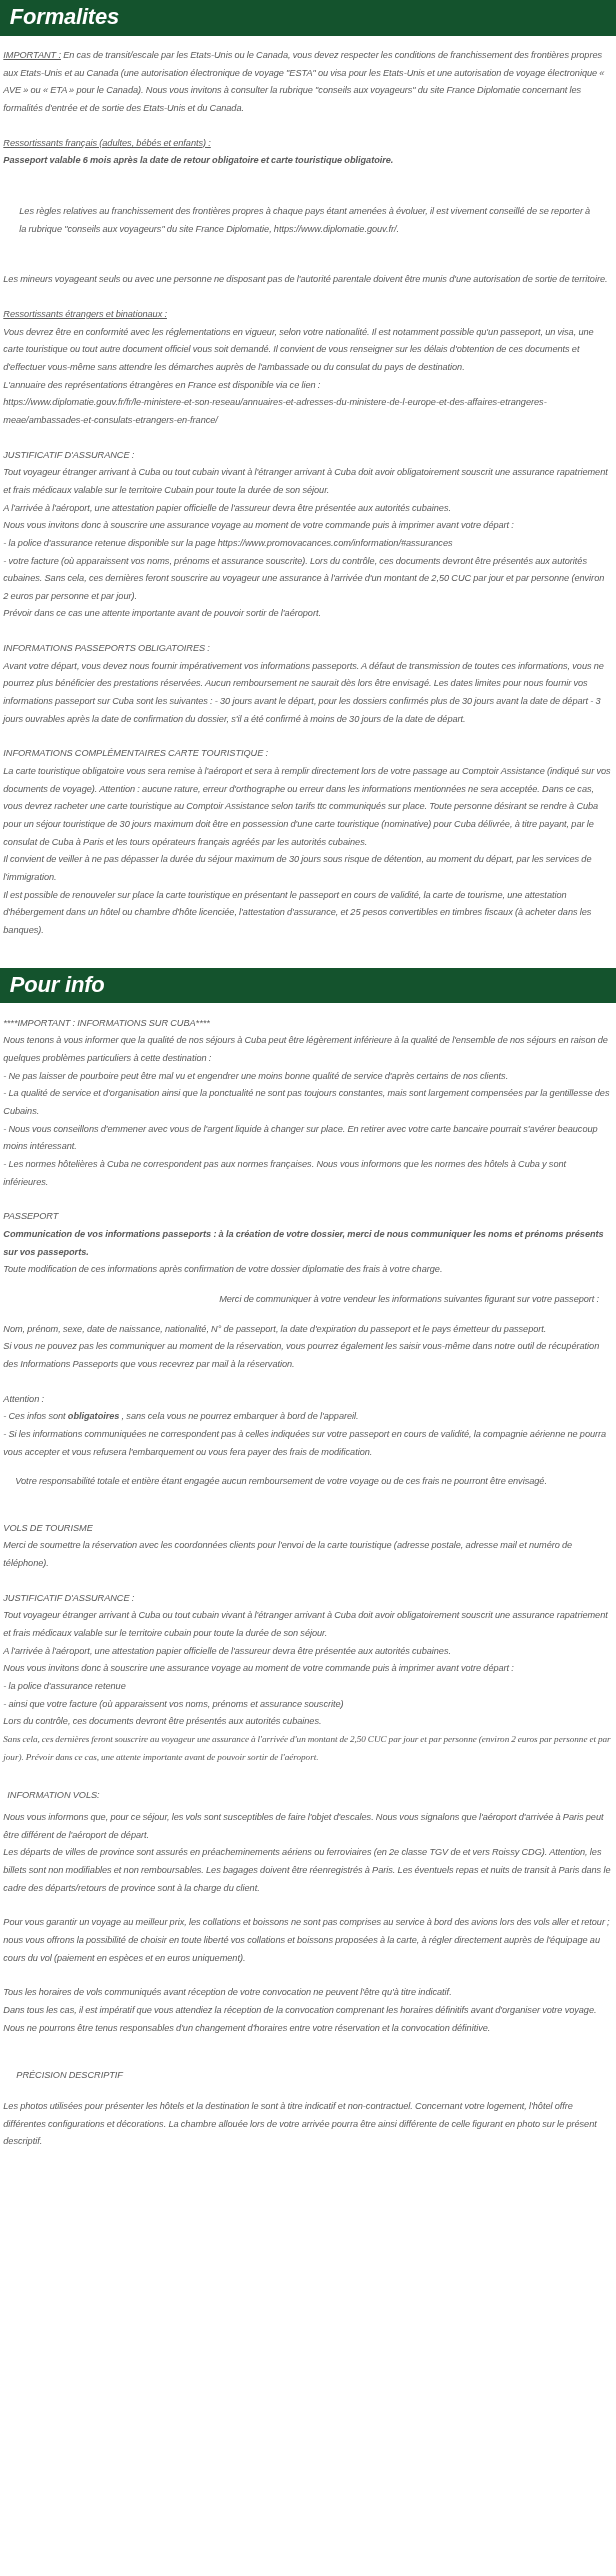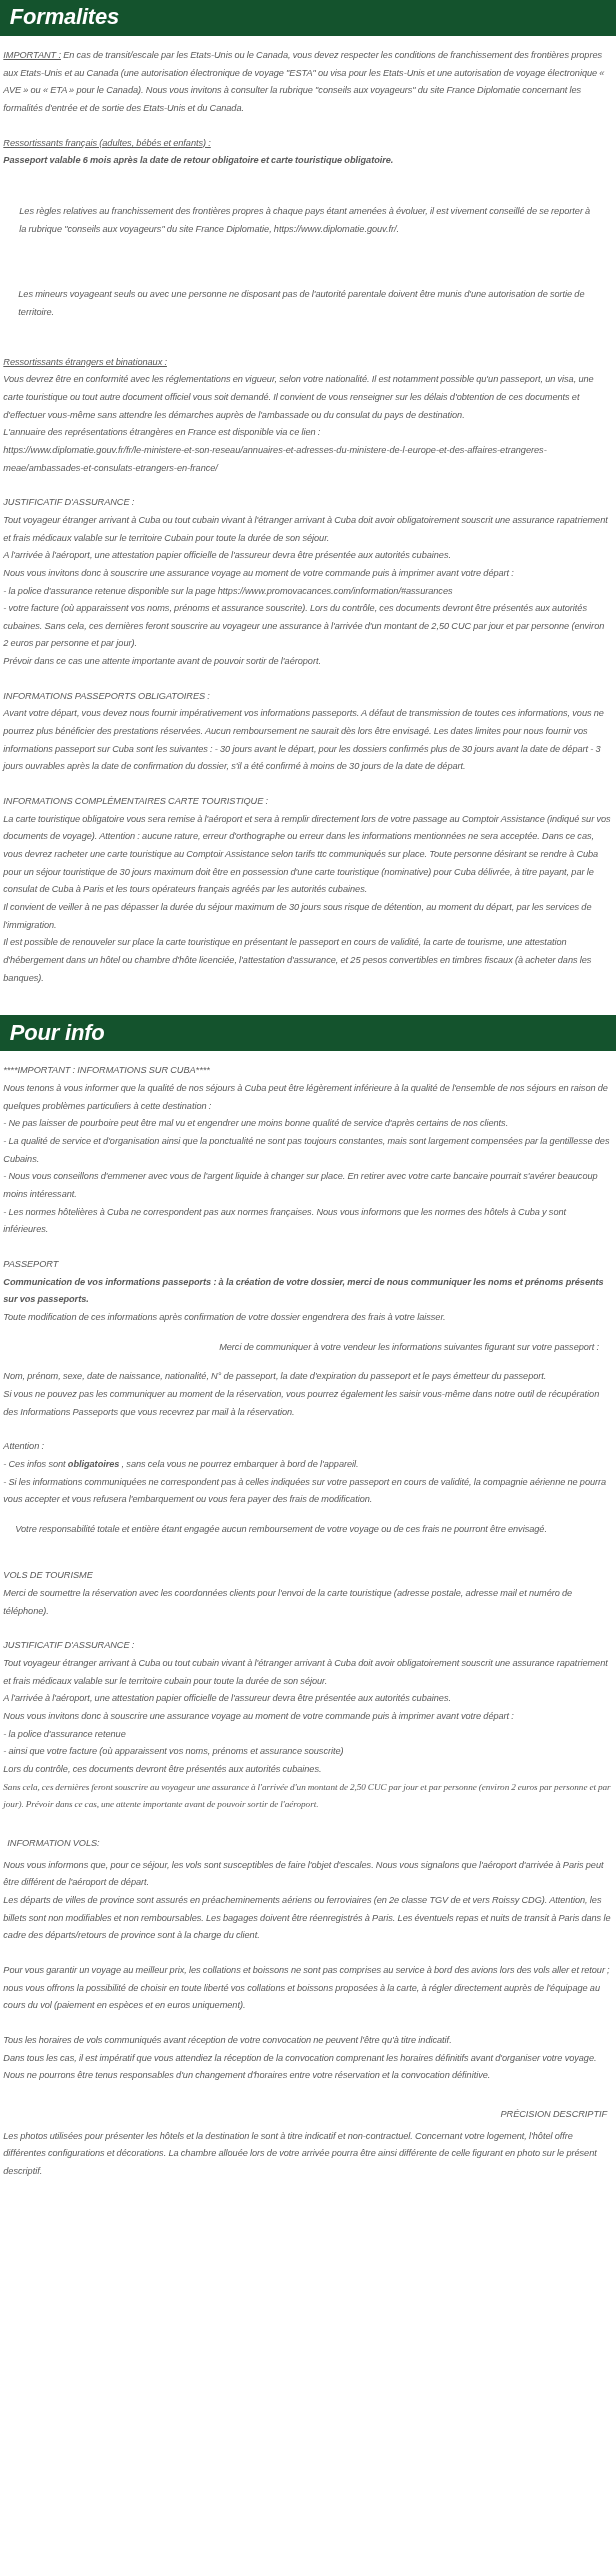--- a/index.html
+++ b/index.html
@@ -72,21 +72,21 @@
         <span class="u">Ressortissants français (adultes, bébés et enfants) :</span>
       </p>
       <p class="block" style="margin:0;font-weight:bold;">Passeport valable 6 mois après la date de retour obligatoire et carte touristique obligatoire.</p>
 
       <div class="gap-md"></div>
 
       <p class="block" style="margin:16px;">Les règles relatives au franchissement des frontières propres à chaque pays étant amenées à évoluer, il est vivement conseillé de se reporter à la rubrique "conseils aux voyageurs" du site France Diplomatie, https://www.diplomatie.gouv.fr/.</p>
 
       <div class="gap-md"></div>
 
-      <p class="block" style="margin:15px;">Les mineurs voyageant seuls ou avec une personne ne disposant pas de l'autorité parentale doivent être munis d'une autorisation de sortie de territoire.</p>
+      <p class="block" style="margin:0;">Les mineurs voyageant seuls ou avec une personne ne disposant pas de l'autorité parentale doivent être munis d'une autorisation de sortie de territoire.</p>
 
       <div class="gap-md"></div>
 
       <p class="block" style="margin:0;">
         <span class="u">Ressortissants étrangers et binationaux :</span>
       </p>
       <p class="block" style="margin:0;">Vous devrez être en conformité avec les réglementations en vigueur, selon votre nationalité. Il est notamment possible qu'un passeport, un visa, une carte touristique ou tout autre document officiel vous soit demandé. Il convient de vous renseigner sur les délais d'obtention de ces documents et d'effectuer vous-même sans attendre les démarches auprès de l'ambassade ou du consulat du pays de destination.</p>
       <p class="block" style="margin:0;">L'annuaire des représentations étrangères en France est disponible via ce lien :</p>
       <p class="block" style="margin:0;">https://www.diplomatie.gouv.fr/fr/le-ministere-et-son-reseau/annuaires-et-adresses-du-ministere-de-l-europe-et-des-affaires-etrangeres-meae/ambassades-et-consulats-etrangers-en-france/</p>
 
@@ -126,21 +126,21 @@
       <p class="block" style="margin:0;">Nous tenons à vous informer que la qualité de nos séjours à Cuba peut être légèrement inférieure à la qualité de l'ensemble de nos séjours en raison de quelques problèmes particuliers à cette destination :</p>
       <p class="block" style="margin:0;">- Ne pas laisser de pourboire peut être mal vu et engendrer une moins bonne qualité de service d'après certains de nos clients.</p>
       <p class="block" style="margin:0;">- La qualité de service et d'organisation ainsi que la ponctualité ne sont pas toujours constantes, mais sont largement compensées par la gentillesse des Cubains.</p>
       <p class="block" style="margin:0;">- Nous vous conseillons d'emmener avec vous de l'argent liquide à changer sur place. En retirer avec votre carte bancaire pourrait s'avérer beaucoup moins intéressant.</p>
       <p class="block" style="margin:0;">- Les normes hôtelières à Cuba ne correspondent pas aux normes françaises. Nous vous informons que les normes des hôtels à Cuba y sont inférieures.</p>
 
       <div class="gap-md"></div>
 
       <p class="block" style="margin:0;">PASSEPORT</p>
       <p class="block b" style="margin:0;">Communication de vos informations passeports : à la création de votre dossier, merci de nous communiquer les noms et prénoms présents sur vos passeports.</p>
-      <p class="block" style="margin:0;">Toute modification de ces informations après confirmation de votre dossier engendrera des frais à votre laisser.</p>
+      <p class="block" style="margin:0;">Toute modification de ces informations après confirmation de votre dossier diplomatie des frais à votre charge.</p>
       <p class="block" style="margin:12px;text-align:right;">Merci de communiquer à votre vendeur les informations suivantes figurant sur votre passeport :</p>
       <p class="block" style="margin:0;">Nom, prénom, sexe, date de naissance, nationalité, N° de passeport, la date d'expiration du passeport et le pays émetteur du passeport.</p>
       <p class="block" style="margin:0;">Si vous ne pouvez pas les communiquer au moment de la réservation, vous pourrez également les saisir vous-même dans notre outil de récupération des Informations Passeports que vous recevrez par mail à la réservation.</p>
 
       <div class="gap-md"></div>
 
       <p class="block" style="margin:0;">Attention :</p>
       <p class="block" style="margin:0;">
         <span>- Ces infos sont </span><span class="b">obligatoires</span><span> , sans cela vous ne pourrez embarquer à bord de l'appareil.</span>
       </p>
@@ -174,20 +174,20 @@
       <p class="block" style="margin:0;">Pour vous garantir un voyage au meilleur prix, les collations et boissons ne sont pas comprises au service à bord des avions lors des vols aller et retour ; nous vous offrons la possibilité de choisir en toute liberté vos collations et boissons proposées à la carte, à régler directement auprès de l'équipage au cours du vol (paiement en espèces et en euros uniquement).</p>
 
       <div class="gap-md"></div>
 
       <p class="block" style="margin:0;">Tous les horaires de vols communiqués avant réception de votre convocation ne peuvent l'être qu'à titre indicatif.</p>
       <p class="block" style="margin:0;">Dans tous les cas, il est impératif que vous attendiez la réception de la convocation comprenant les horaires définitifs avant d'organiser votre voyage.</p>
       <p class="block" style="margin:0;">Nous ne pourrons être tenus responsables d'un changement d'horaires entre votre réservation et la convocation définitive.</p>
 
       <div class="gap-md"></div>
 
-      <p class="block" style="margin:4px;text-align:right;">PRÉCISION DESCRIPTIF</p>
+      <p class="block" style="margin:13px;">PRÉCISION DESCRIPTIF</p>
       <p class="block" style="margin:0;">Les photos utilisées pour présenter les hôtels et la destination le sont à titre indicatif et non-contractuel. Concernant votre logement, l'hôtel offre différentes configurations et décorations. La chambre allouée lors de votre arrivée pourra être ainsi différente de celle figurant en photo sur le présent descriptif.</p>
 
     </div>
   </div>
 
 </div>
 
 
 </body></html>

